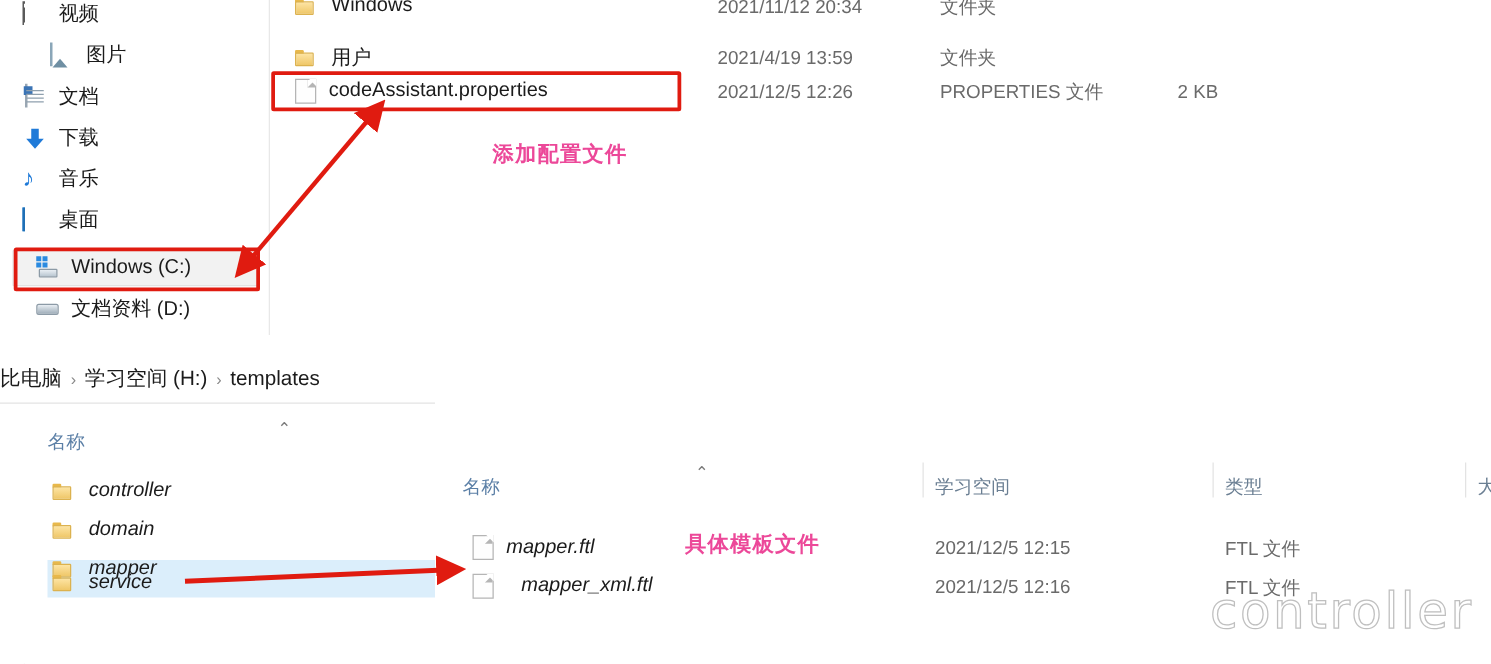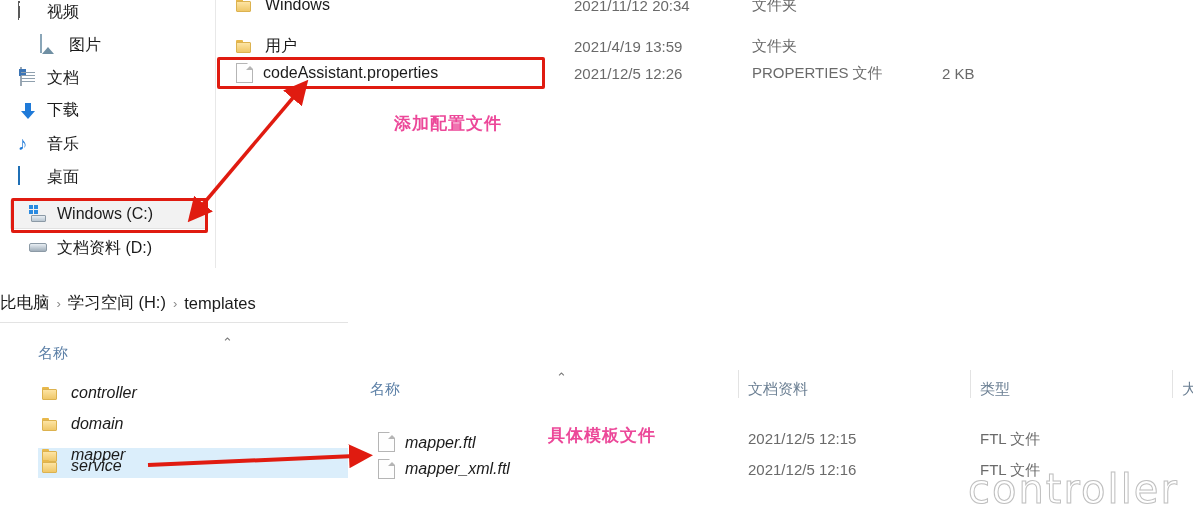--- a/index.html
+++ b/index.html
@@ -511,35 +511,35 @@
     <span>mapper</span>
   </div>
 
   <div id="br-hdr-rule"></div>
 
   <div id="br-pane">
 
     <div class="colhdr" style="left:22px;top:62px;">名称</div>
     <div class="sort-caret" style="left:208px;top:52px;">⌃</div>
 
-    <div class="colhdr colhdr-gray" style="left:400px;top:62px;">文档资料</div>
+    <div class="colhdr colhdr-gray" style="left:400px;top:62px;">学习空间</div>
     <div class="colhdr colhdr-gray" style="left:632px;top:62px;">类型</div>
     <div class="colhdr colhdr-gray" style="left:834px;top:62px;">大</div>
 
     <div class="hdr-divider" style="left:390px;top:52px;height:28px;"></div>
     <div class="hdr-divider" style="left:622px;top:52px;height:28px;"></div>
     <div class="hdr-divider" style="left:824px;top:52px;height:28px;"></div>
 
-    <div class="fitem" style="left:30px;top:106px;align-items:flex-end;">
+    <div class="fitem" style="left:30px;top:106px;">
       <span class="ico-file">
           <span class="corner"></span>
         </span>
       <span>mapper.ftl</span>
     </div>
-    <div class="fitem" style="left:30px;top:137px;">
+    <div class="fitem" style="left:30px;top:137px;gap:12px;">
       <span class="ico-file">
           <span class="corner"></span>
         </span>
       <span>mapper_xml.ftl</span>
     </div>
 
     <div class="fdate" style="left:400px;top:112px;">2021/12/5 12:15</div>
     <div class="fdate" style="left:400px;top:143px;">2021/12/5 12:16</div>
 
     <div class="ftype" style="left:632px;top:112px;">FTL 文件</div>

